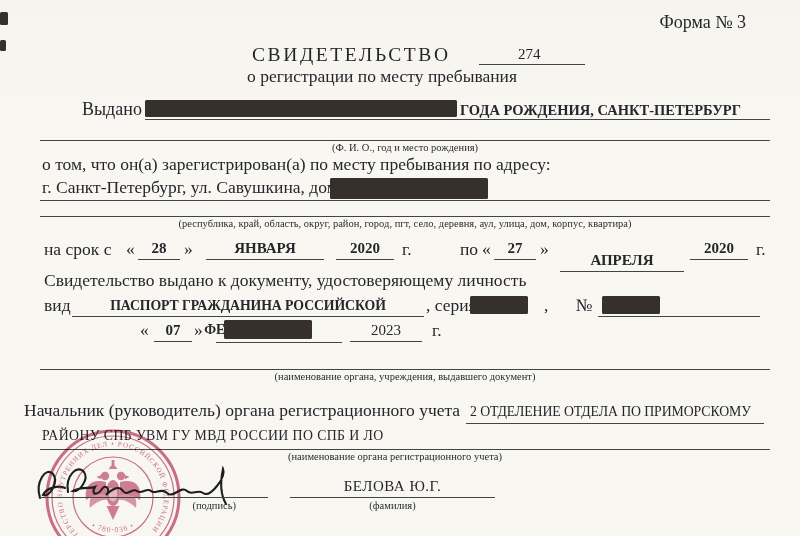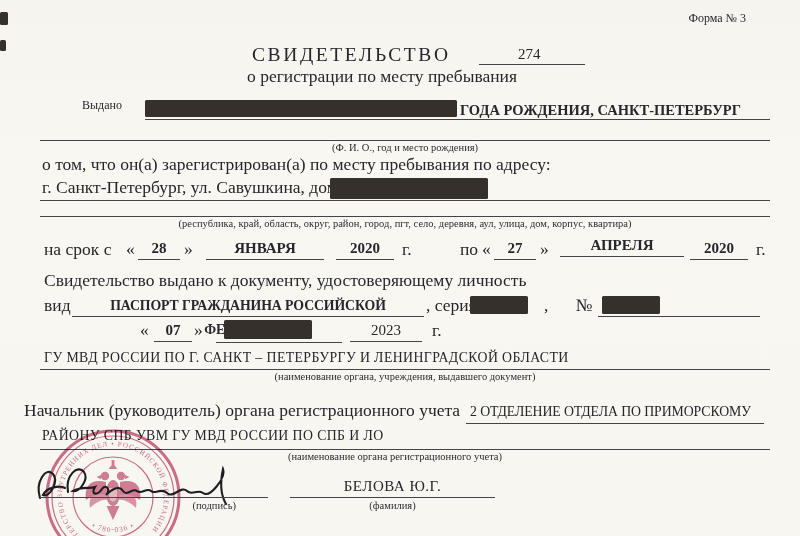--- a/index.html
+++ b/index.html
@@ -5,21 +5,21 @@
   :root{
     --paper:#f7f6f1; --ink:#26262c; --line:#43434b; --redact:#35302c; --stamp:#c34a6d;
   }
   html,body{margin:0;padding:0;background:#888;}
   .page{
     position:relative; width:800px; height:536px; overflow:hidden;
     background:linear-gradient(180deg,#f5f4ee 0%, #f8f7f2 30%, #f7f6f0 100%);
     font-family:"Liberation Serif",serif; color:var(--ink);
   }
   .t{position:absolute; white-space:nowrap; font-family:"Liberation Serif",serif; color:var(--ink); font-size:17.5px; line-height:1.15;}
-  .big{font-size:12px;}
+  .big{font-size:18px;}
   .cap{position:absolute; white-space:nowrap; font-size:10.5px; color:#2c2c33; text-align:center;}
   .ln{position:absolute; border-top:1.4px solid var(--line); height:0;}
   .bar{position:absolute; background:var(--redact); border-radius:1.5px;}
   .slot{position:absolute; border-bottom:1.4px solid var(--line); text-align:center; font-weight:bold; font-size:15px; height:21px; line-height:21px;}
   .fillc{font-size:13.8px; letter-spacing:-0.1px;}
   .boldfill{font-weight:bold; font-size:14.5px;}
   .title{letter-spacing:2.6px; font-size:19.5px;}
   .stampbox{position:absolute; mix-blend-mode:multiply; opacity:.92; color:var(--stamp);}
   .sig{position:absolute;}
 </style>
@@ -56,21 +56,21 @@
   <div class="t" style="left:126px;top:239px;">«</div>
   <div class="slot" style="left:138px;top:238px;width:42px;">28</div>
   <div class="t" style="left:184px;top:239px;">»</div>
   <div class="slot" style="left:206px;top:238px;width:118px;">ЯНВАРЯ</div>
   <div class="slot" style="left:336px;top:238px;width:58px;">2020</div>
   <div class="t" style="left:402px;top:239px;">г.</div>
   <div class="t" style="left:460px;top:239px;">по</div>
   <div class="t" style="left:482px;top:239px;">«</div>
   <div class="slot" style="left:494px;top:238px;width:42px;">27</div>
   <div class="t" style="left:540px;top:239px;">»</div>
-  <div class="slot" style="left:560px;top:235px;width:124px;font-family:Liberation Serif, serif;">АПРЕЛЯ</div>
+  <div class="slot" style="left:560px;top:250px;width:124px;font-family:Liberation Serif, serif;">АПРЕЛЯ</div>
   <div class="slot" style="left:690px;top:238px;width:58px;">2020</div>
   <div class="t" style="left:756px;top:239px;">г.</div>
 
   <div class="t" style="left:44px;top:270px;">Свидетельство выдано к документу, удостоверяющему личность</div>
 
   <div class="t" style="left:44px;top:295px;">вид</div>
   <div class="slot fillc" style="left:72px;top:294px;width:352px;height:22px;line-height:24px;font-weight:bold;">ПАСПОРТ ГРАЖДАНИНА РОССИЙСКОЙ ФЕДЕРАЦИИ</div>
   <div class="t" style="left:426px;top:295px;">, серия</div>
   <div class="bar" style="left:470px;top:296px;width:58px;height:18px;"></div>
   <div class="t" style="left:544px;top:295px;">,</div>
@@ -79,21 +79,20 @@
   <div class="bar" style="left:602px;top:296px;width:58px;height:18px;"></div>
 
   <div class="t" style="left:140px;top:320px;">«</div>
   <div class="slot" style="left:154px;top:319px;width:38px;height:22px;line-height:22px;">07</div>
   <div class="t" style="left:194px;top:320px;">»</div>
   <div class="ln" style="left:216px;top:342px;width:126px;"></div>
   <div class="bar" style="left:224px;top:320px;width:88px;height:19px;"></div>
   <div class="slot" style="left:350px;top:319px;width:72px;height:22px;line-height:22px;font-weight:normal;">2023</div>
   <div class="t" style="left:432px;top:320px;">г.</div>
 
-  <div class="t fillc" style="left:44px;top:350px;letter-spacing:0.4px;">ГУ МВД РОССИИ ПО Г. САНКТ – ПЕТЕРБУРГУ И ЛЕНИНГРАДСКОЙ ОБЛАСТИ</div>
   <div class="ln" style="left:40px;top:369px;width:730px;"></div>
   <div class="cap" style="left:255px;top:371px;width:300px;">(наименование органа, учреждения, выдавшего документ)</div>
 
   <div class="t" style="left:24px;top:400px;">Начальник (руководитель) органа регистрационного учета</div>
   <div class="t fillc" style="left:470px;top:404px;">2 ОТДЕЛЕНИЕ ОТДЕЛА  ПО ПРИМОРСКОМУ</div>
   <div class="ln" style="left:466px;top:423px;width:298px;"></div>
   <div class="t fillc" style="left:42px;top:428px;letter-spacing:0.4px;">РАЙОНУ СПБ УВМ  ГУ  МВД РОССИИ  ПО СПБ  И  ЛО</div>
   <div class="ln" style="left:40px;top:449px;width:730px;"></div>
   <div class="cap" style="left:245px;top:451px;width:300px;">(наименование органа регистрационного учета)</div>
 

